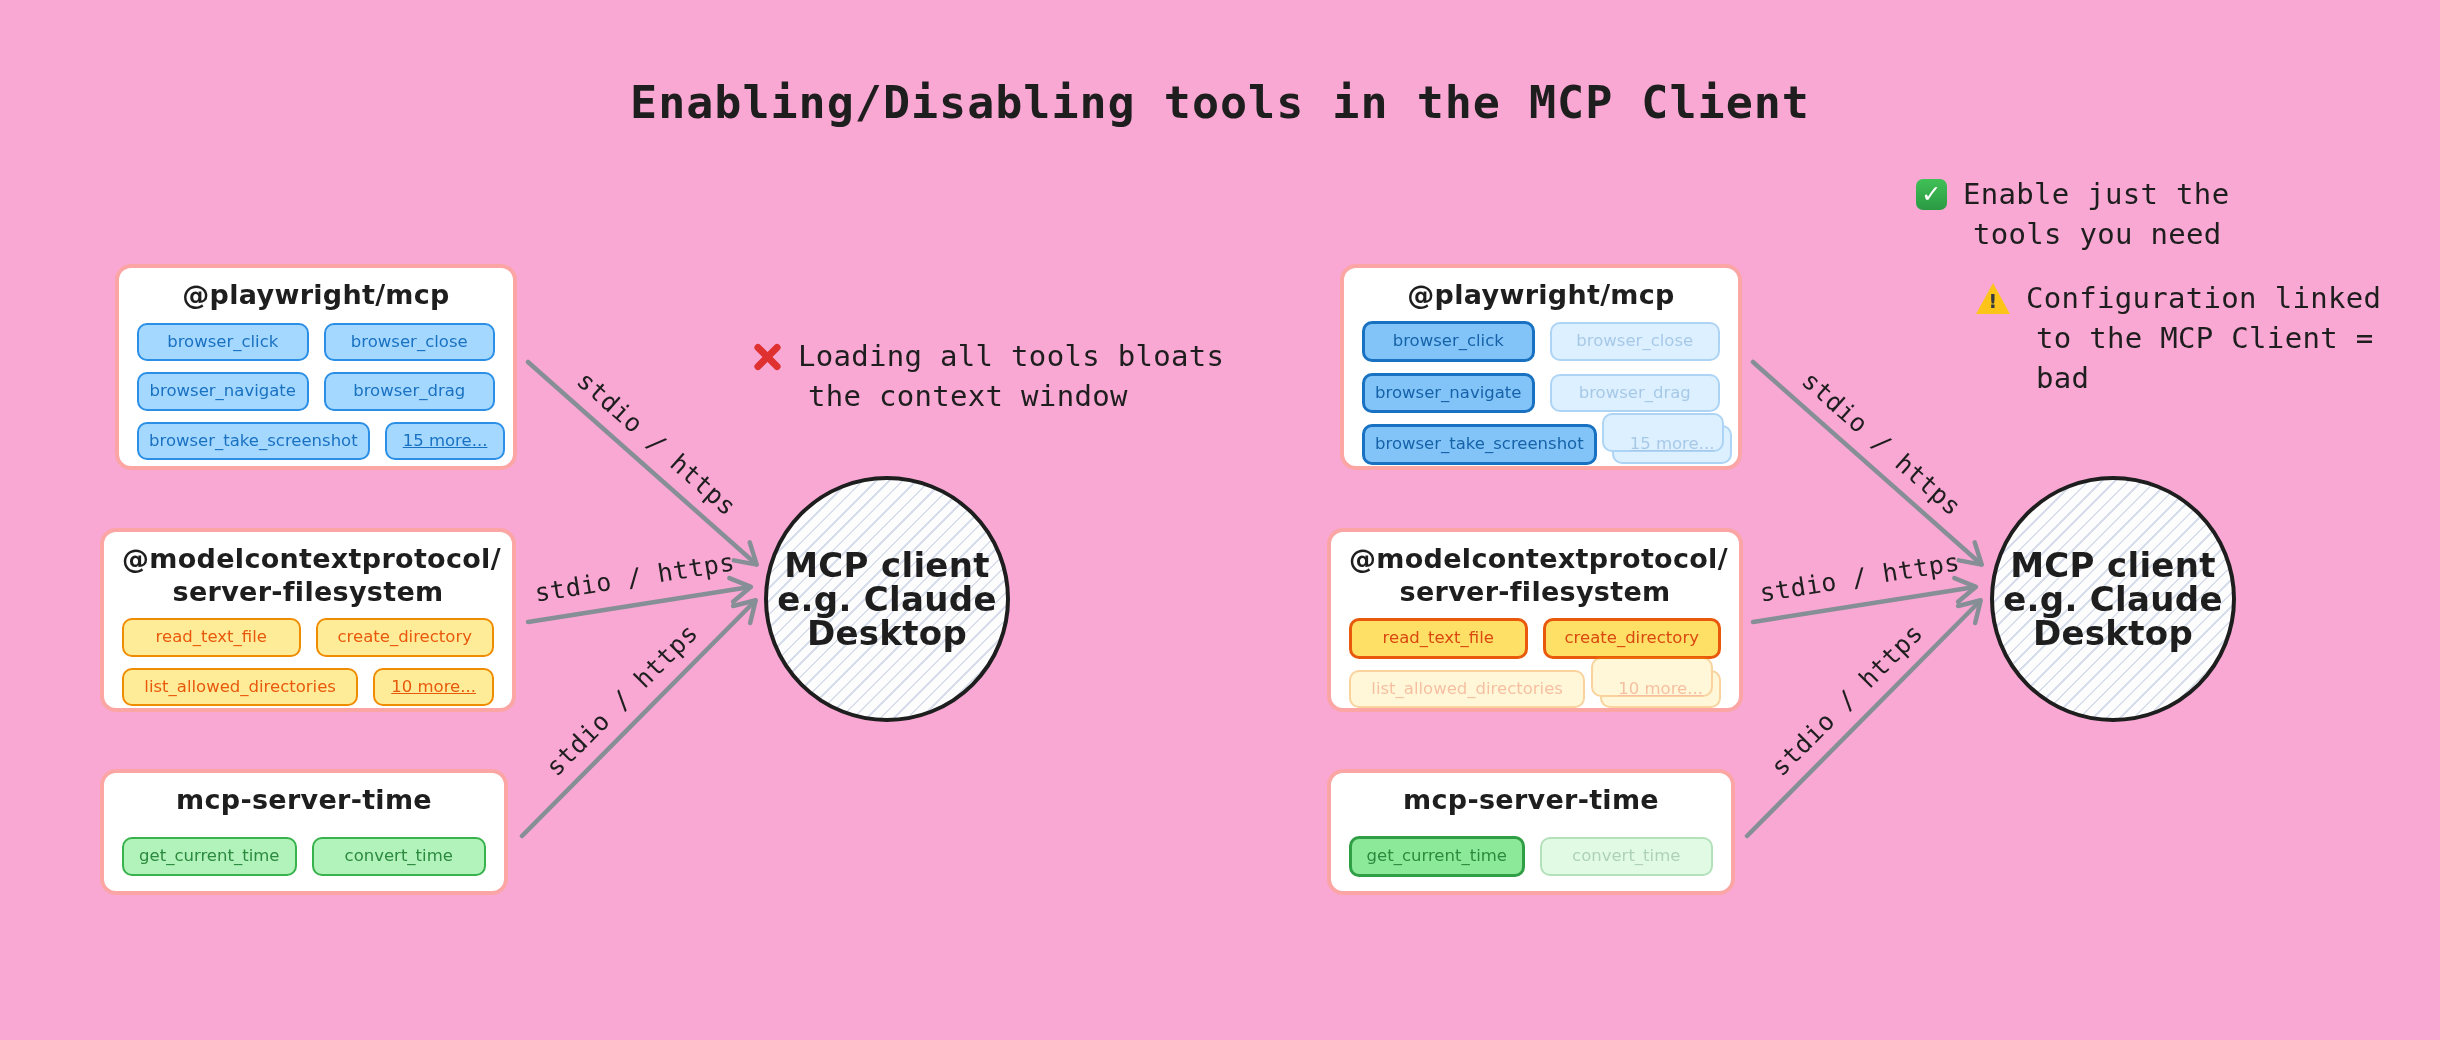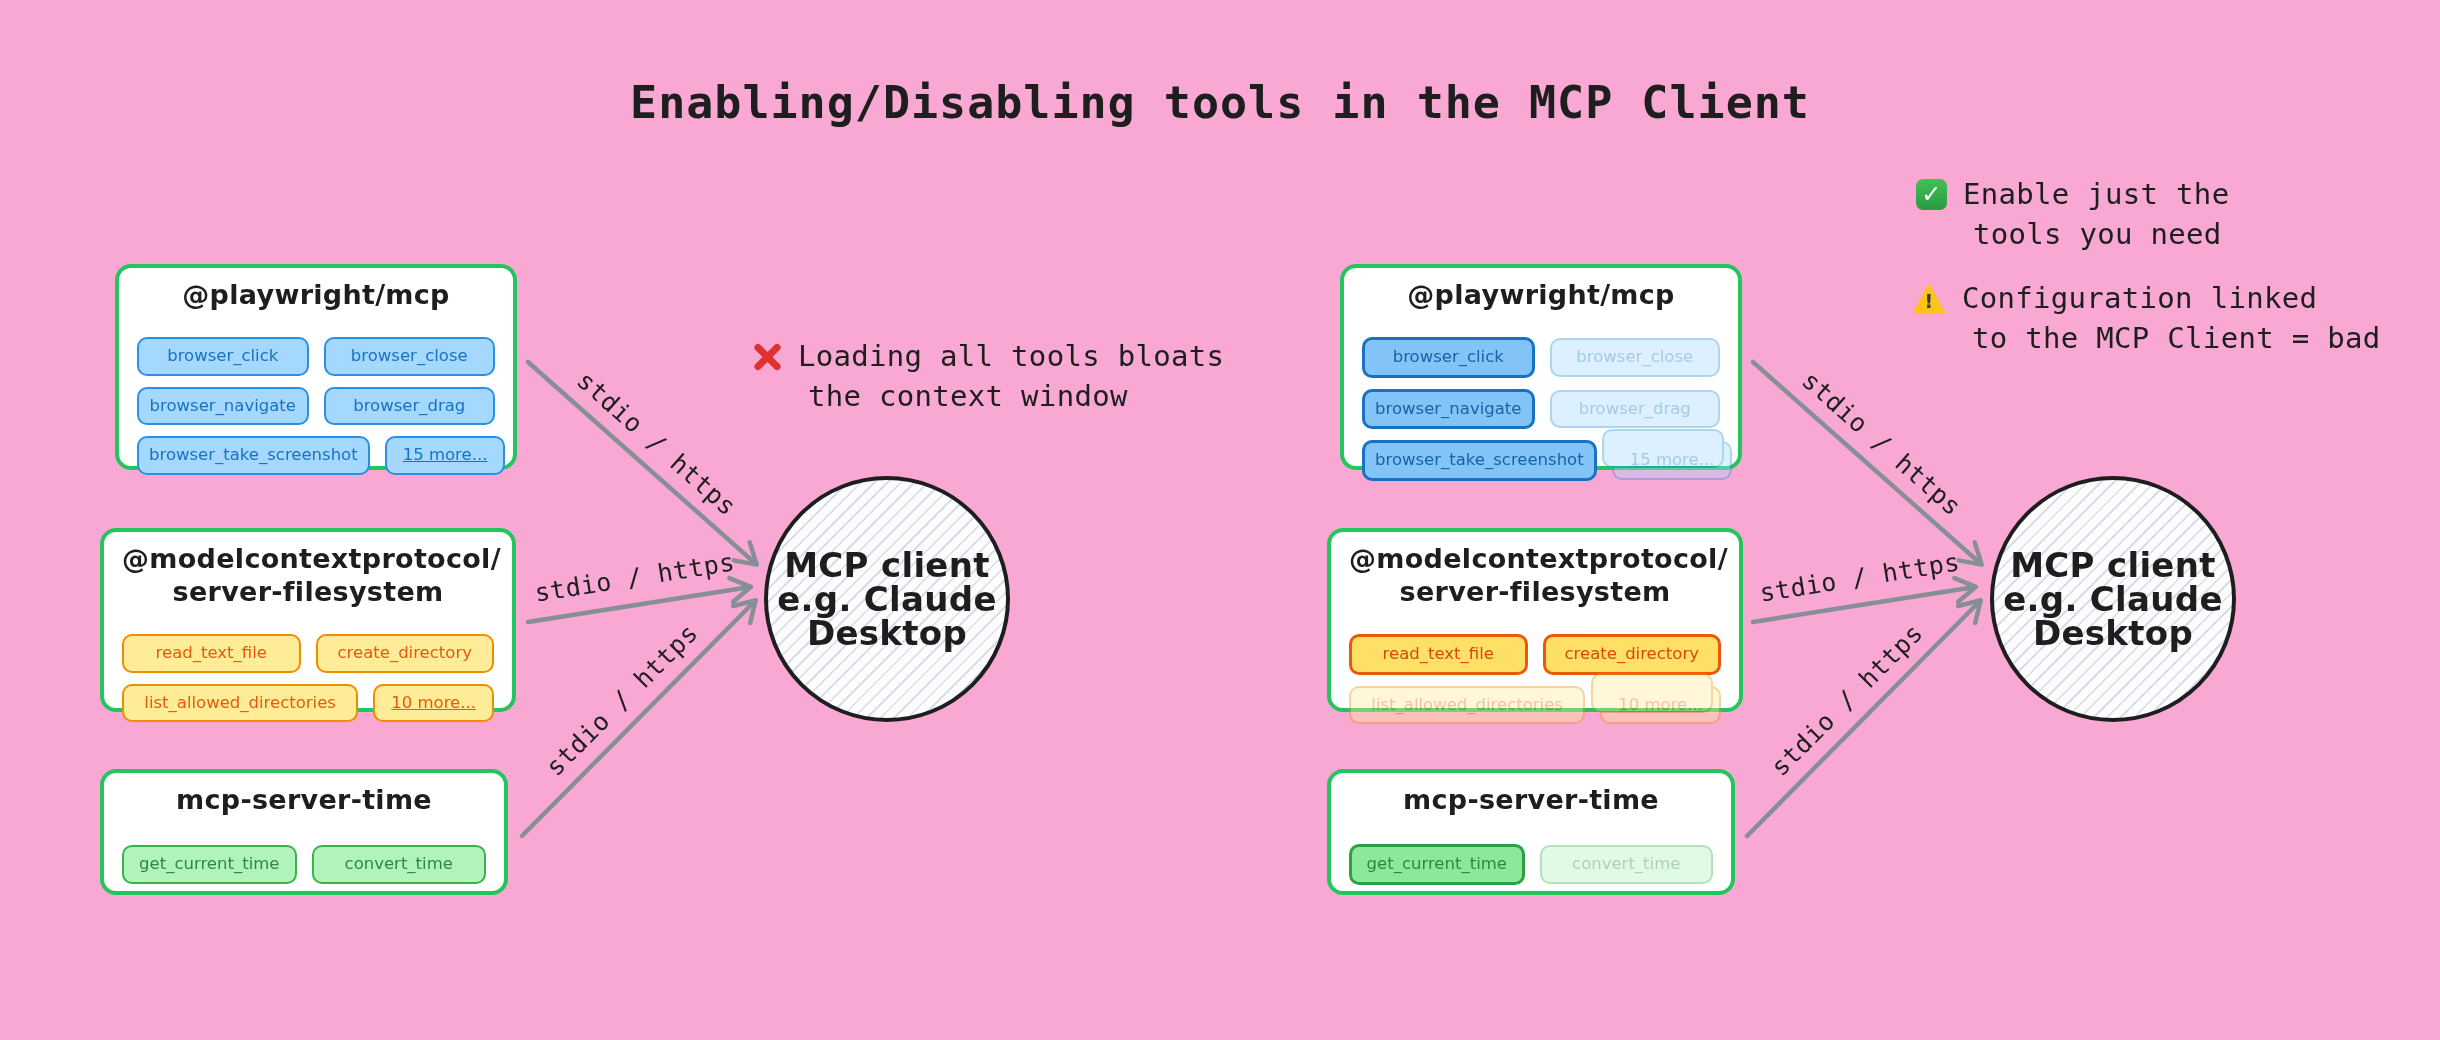--- a/index.html
+++ b/index.html
@@ -3,25 +3,25 @@
 <meta charset="utf-8">
 <style>
   html,body{margin:0;padding:0;background:#ffffff;}
   .canvas{position:relative;width:2440px;height:1040px;background:#f9a8d4;overflow:hidden;
           font-family:"DejaVu Sans",sans-serif;color:#1e1e1e;}
 
   .page-title{position:absolute;left:0;right:0;top:76px;margin:0;text-align:center;
     font:700 45px/1.2 "DejaVu Sans Mono",monospace;letter-spacing:1px;color:#1e1e1e;}
 
   
-  .server-box{position:absolute;box-sizing:border-box;background:#fff;border:4px solid #22c55e;
+  .server-box{position:absolute;box-sizing:border-box;background:#fff;border:4px solid #fca5a5;
     border-radius:16px;display:flex;flex-direction:column;padding:10px 18px 4px;}
   .server-title{text-align:center;font-weight:700;font-size:27px;line-height:33px;color:#1e1e1e;
     letter-spacing:.3px;}
-  .pill-rows{display:flex;flex-direction:column;gap:11px;margin-top:26px;flex:1;justify-content:center;}
+  .pill-rows{display:flex;flex-direction:column;gap:11px;margin-top:10px;flex:1;justify-content:center;}
   .pill-row{display:flex;gap:15px;align-items:center;}
   .pill{box-sizing:border-box;position:relative;flex:1 1 0;text-align:center;white-space:nowrap;
     font-size:16.5px;line-height:1;padding:9px 10px;border-radius:10px;border:2.5px solid var(--border);
     background:var(--fill);color:var(--text);font-weight:500;}
   .pill.auto{flex:0 0 auto;padding:9px 16px;text-decoration:underline;}
   .pill.strong{border-width:3px;}
   .pill.off{opacity:.38;}
   .pill.stack::before{content:"";position:absolute;inset:-2.5px;transform:translate(-9px,-12px);
     border-radius:10px;border:2.5px solid var(--border);background:var(--fill);z-index:-1;}
 
@@ -46,21 +46,21 @@
     background-image:repeating-linear-gradient(135deg,rgba(178,190,215,.5) 0 1.8px,transparent 1.8px 9.5px);}
   #circle-l{left:764px;top:476px;}
   #circle-r{left:1990px;top:476px;}
   .circle-text{font-weight:700;font-size:34px;line-height:34px;letter-spacing:.3px;}
 
   
   .note{position:absolute;display:flex;gap:16px;align-items:flex-start;
     font:400 29px/40px "DejaVu Sans Mono",monospace;color:#1e1e1e;letter-spacing:.3px;}
   #note-bloat{left:752px;top:336px;}
   #note-enable{left:1916px;top:174px;}
-  #note-config{left:1912px;top:278px;}
+  #note-config{left:1976px;top:278px;}
   .note-lines{display:flex;flex-direction:column;}
   .note-lines .l2{padding-left:10px;}
   .note-lines .l3{padding-left:10px;}
 
   .icon-cross{position:relative;width:30px;height:30px;margin-top:6px;flex:0 0 auto;}
   .icon-cross::before,.icon-cross::after{content:"";position:absolute;left:12px;top:-2px;height:34px;width:7px;
     border-radius:3.5px;background:#e03131;}
   .icon-cross::before{transform:rotate(45deg);}
   .icon-cross::after{transform:rotate(-45deg);}
 

